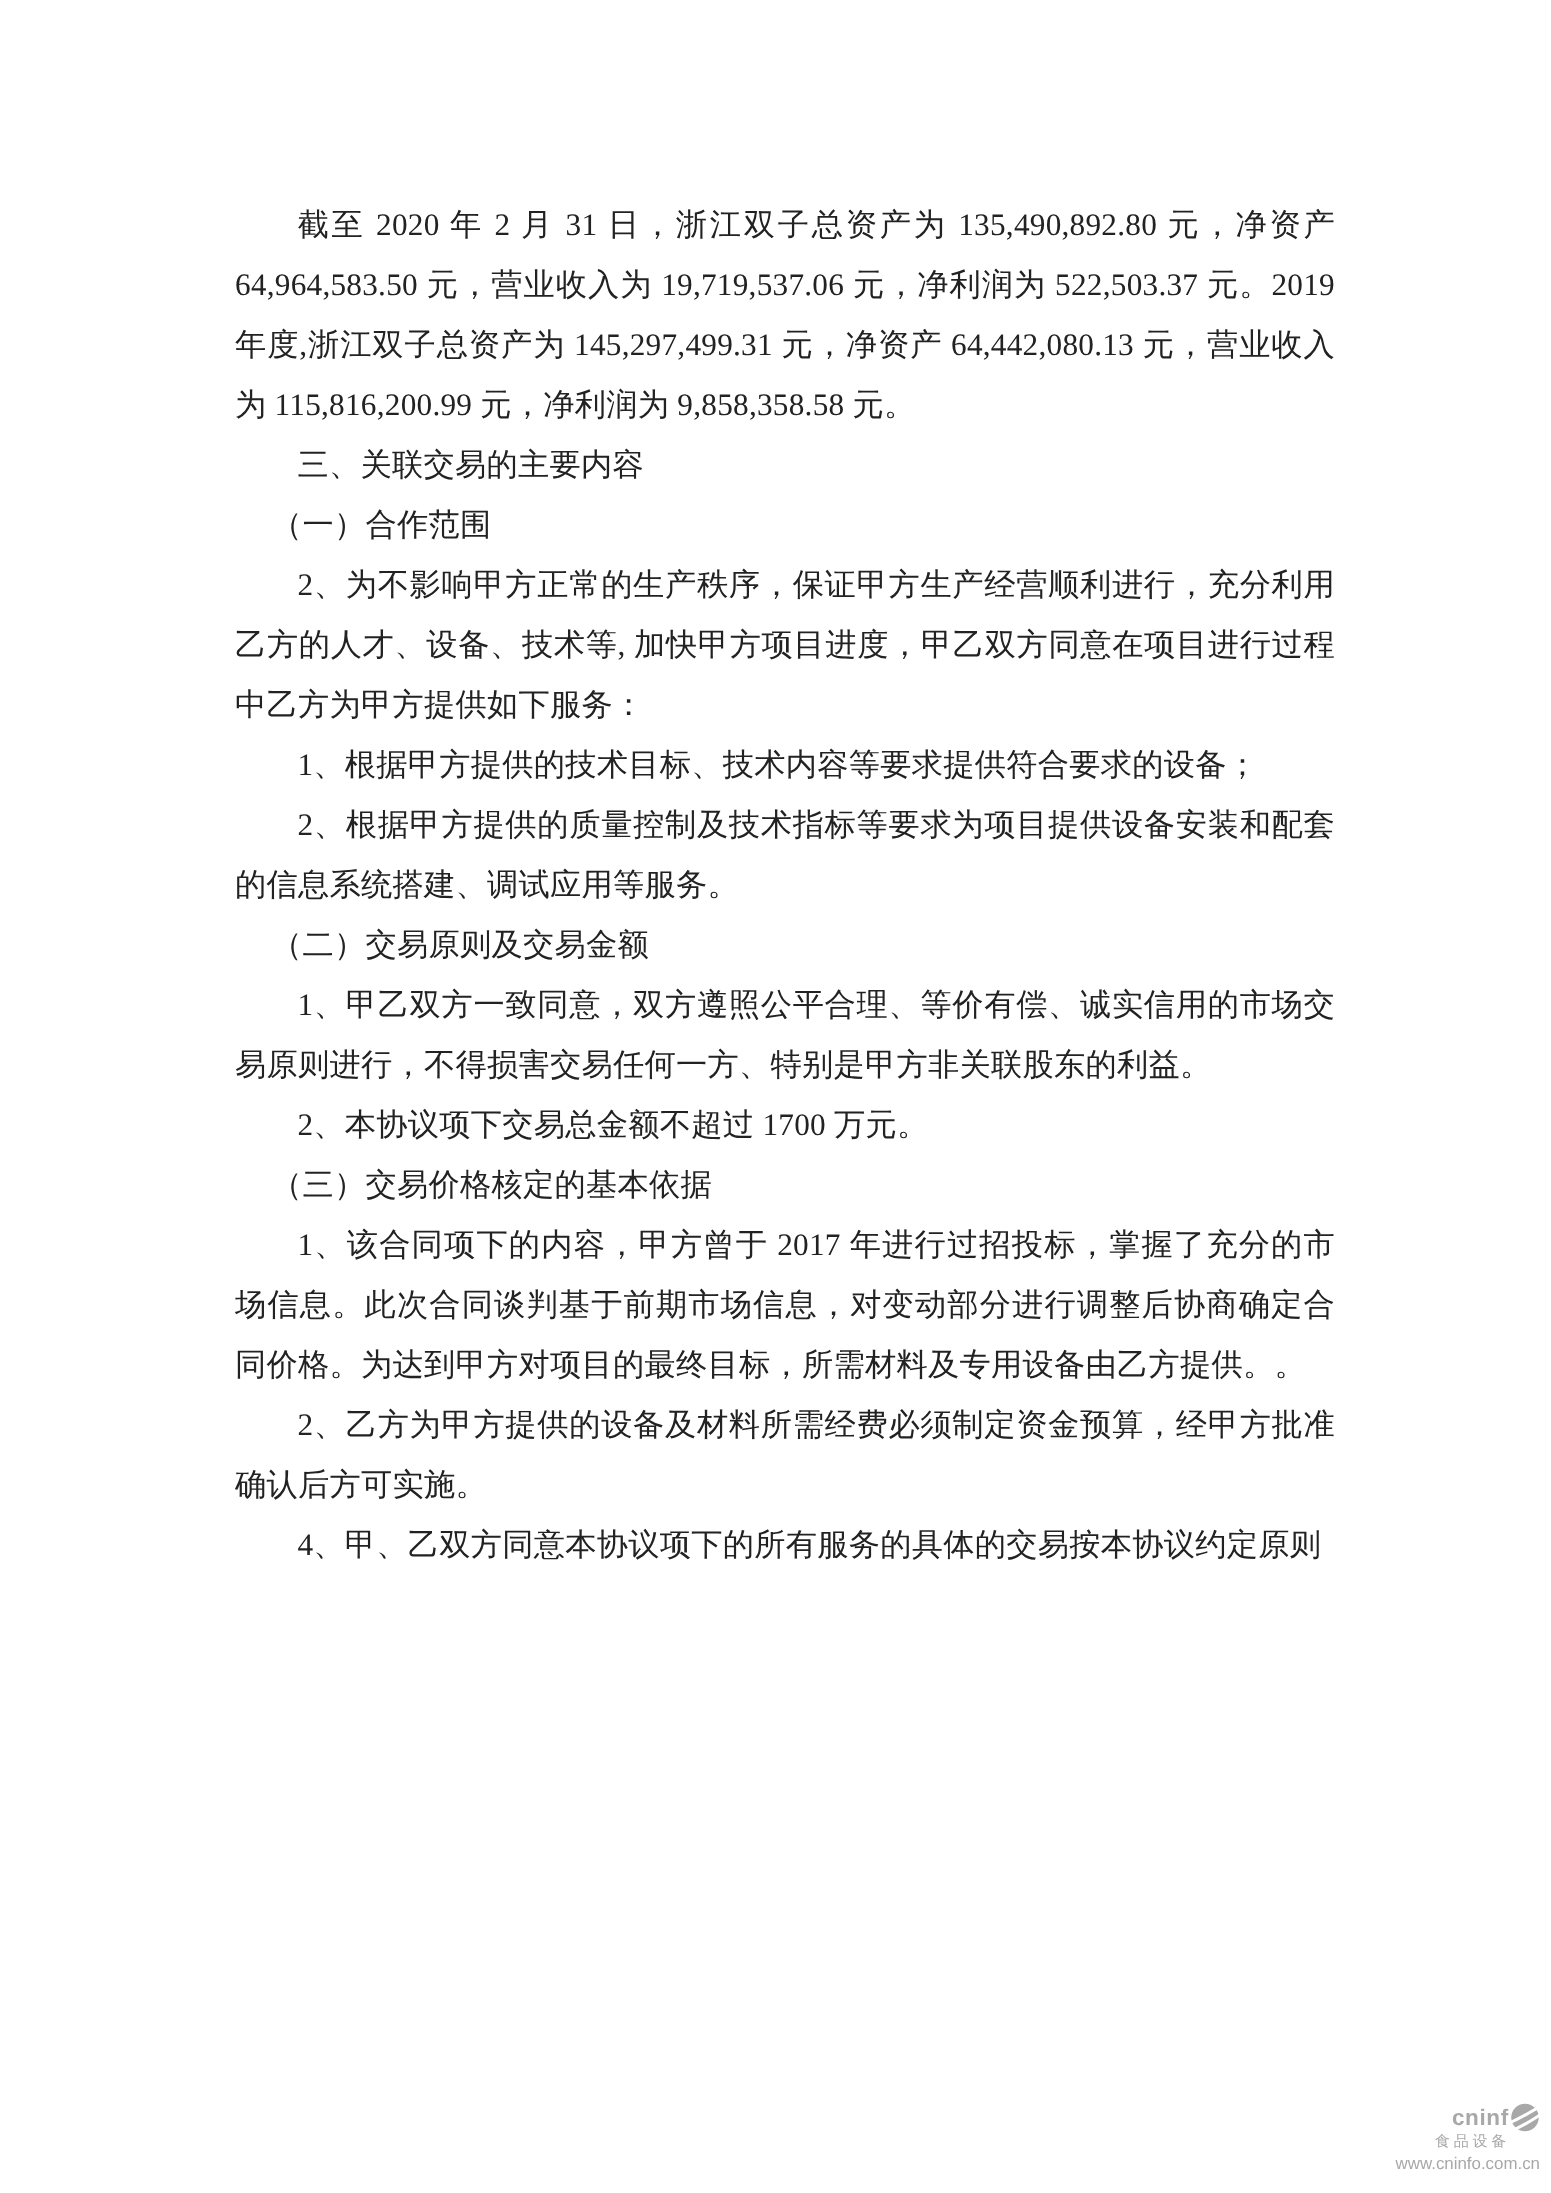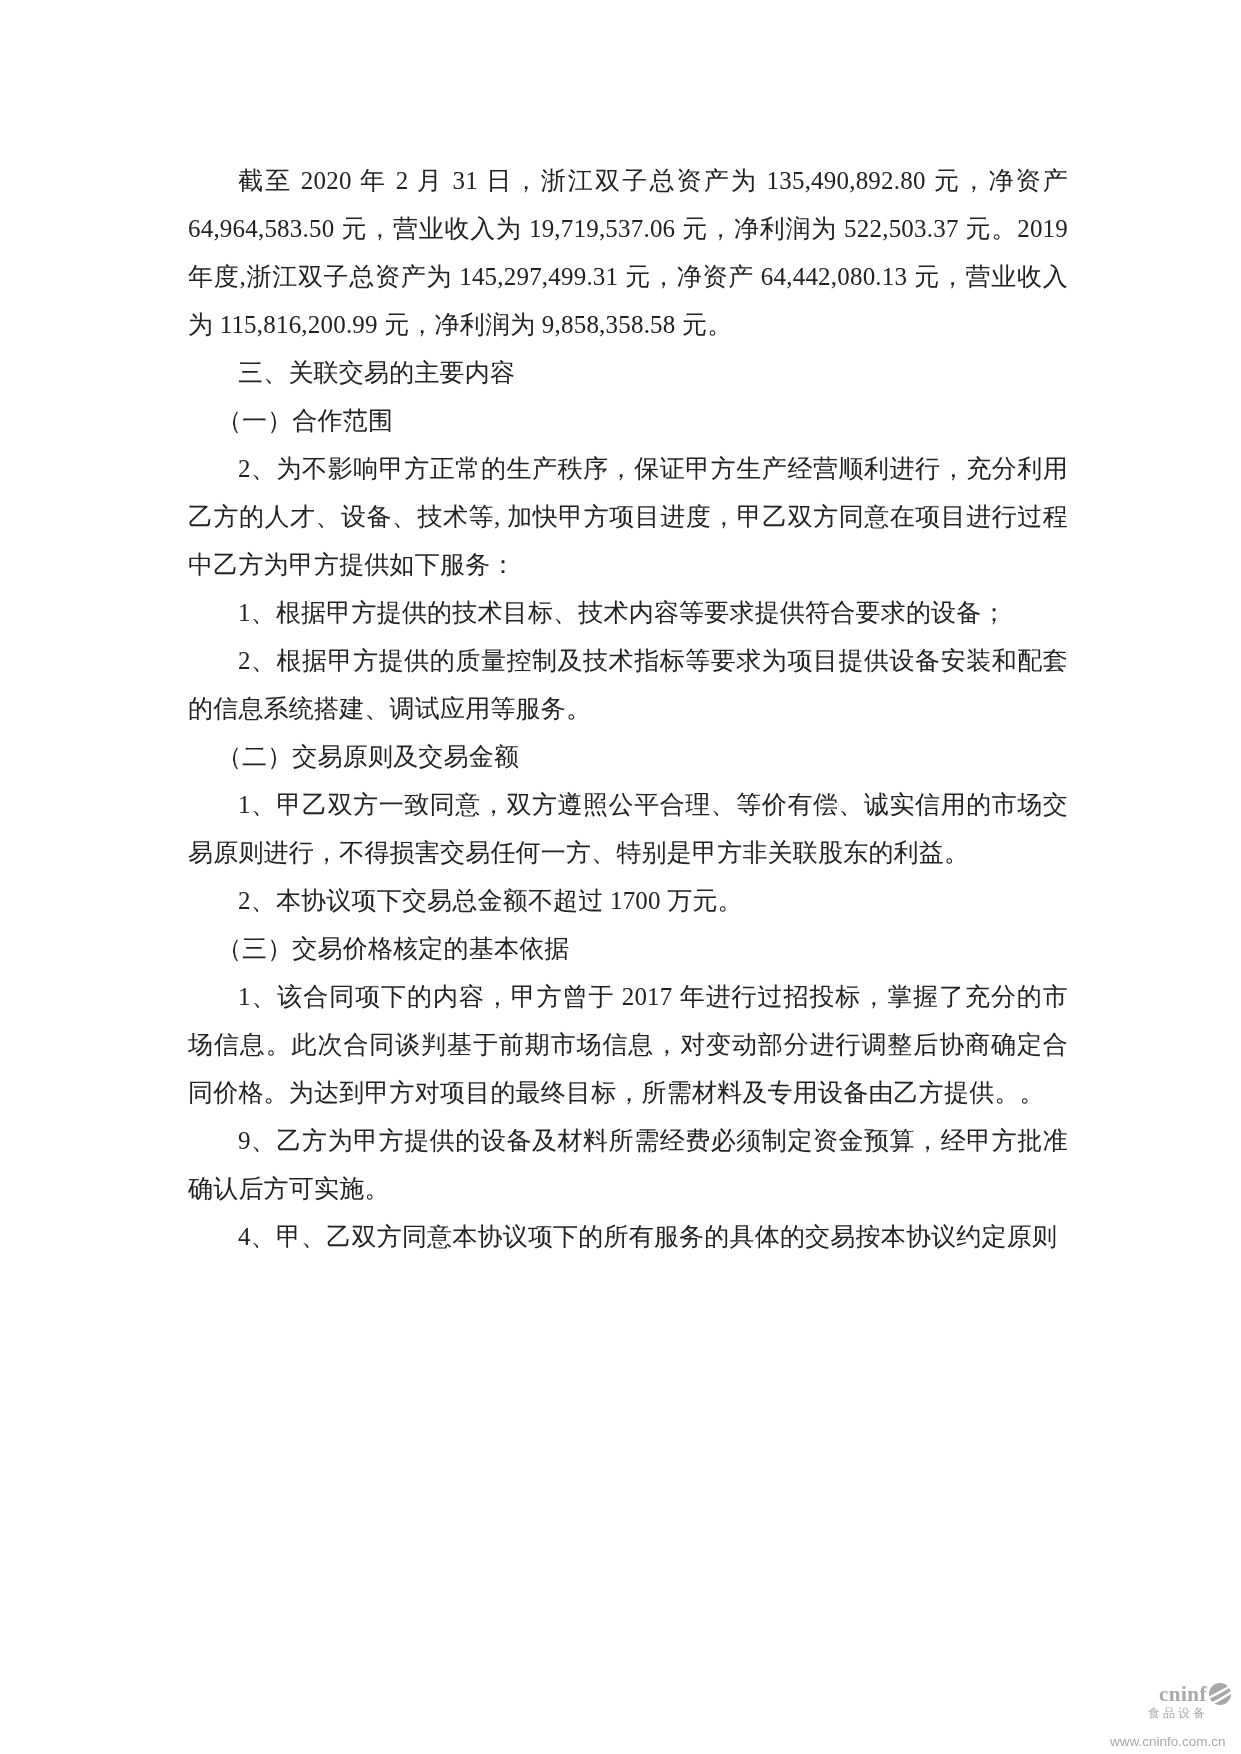--- a/index.html
+++ b/index.html
@@ -38,58 +38,58 @@
   }
   .wm-top {
     display: flex;
     align-items: center;
     justify-content: flex-end;
     gap: 1px;
     height: 24px;
   }
   .wm-logo-text {
     font-weight: bold;
-    font-size: 21px;
+    font-size: 18px;
     letter-spacing: 0.5px;
     line-height: 24px;
-    font-family: Liberation Serif, serif;
   }
   .wm-globe { width: 24px; height: 24px; flex: 0 0 auto; }
   .wm-globe svg { width: 24px; height: 24px; display: block; }
   .wm-name {
     font-size: 12px;
     letter-spacing: 3px;
     text-align: center;
     line-height: 14px;
     margin-top: 0px;
     padding-left: 14px;
   }
   .wm-url {
     font-size: 13.5px;
     line-height: 15px;
-    margin-top: 14px;
+    text-align: right;
+    margin-top: 3px;
     white-space: nowrap;
   }
 </style>
 </head>
 <body>
 
 <main class="doc">
     <p class="body">截至 2020 年 2 月 31 日，浙江双子总资产为 135,490,892.80 元，净资产 64,964,583.50 元，营业收入为 19,719,537.06 元，净利润为 522,503.37 元。2019 年度,浙江双子总资产为 145,297,499.31 元，净资产 64,442,080.13 元，营业收入为 115,816,200.99 元，净利润为 9,858,358.58 元。</p>
     <p class="body">三、关联交易的主要内容</p>
     <p class="paren">（一）合作范围</p>
     <p class="body">2、为不影响甲方正常的生产秩序，保证甲方生产经营顺利进行，充分利用乙方的人才、设备、技术等, 加快甲方项目进度，甲乙双方同意在项目进行过程中乙方为甲方提供如下服务：</p>
     <p class="body">1、根据甲方提供的技术目标、技术内容等要求提供符合要求的设备；</p>
     <p class="body">2、根据甲方提供的质量控制及技术指标等要求为项目提供设备安装和配套的信息系统搭建、调试应用等服务。</p>
     <p class="paren">（二）交易原则及交易金额</p>
     <p class="body">1、甲乙双方一致同意，双方遵照公平合理、等价有偿、诚实信用的市场交易原则进行，不得损害交易任何一方、特别是甲方非关联股东的利益。</p>
     <p class="body">2、本协议项下交易总金额不超过 1700 万元。</p>
     <p class="paren">（三）交易价格核定的基本依据</p>
     <p class="body">1、该合同项下的内容，甲方曾于 2017 年进行过招投标，掌握了充分的市场信息。此次合同谈判基于前期市场信息，对变动部分进行调整后协商确定合同价格。为达到甲方对项目的最终目标，所需材料及专用设备由乙方提供。。</p>
-    <p class="body">9、乙方为甲方提供的设备及材料所需经费必须制定资金预算，经甲方批准确认后方可实施。</p>
+    <p class="body">2、乙方为甲方提供的设备及材料所需经费必须制定资金预算，经甲方批准确认后方可实施。</p>
     <p class="body">4、甲、乙双方同意本协议项下的所有服务的具体的交易按本协议约定原则</p>
   </main>
 
 <div class="watermark">
   <div class="wm-top">
     <span class="wm-logo-text">cninf</span>
     <span class="wm-globe">
       <svg viewBox="0 0 24 24" xmlns="http://www.w3.org/2000/svg" aria-hidden="true">
         <circle cx="12" cy="12" r="11" fill="#a8a8a8"></circle>
         <path d="M -2 17 C 6 14 16 8 26 2" stroke="#ffffff" stroke-width="2.4" fill="none"></path>

